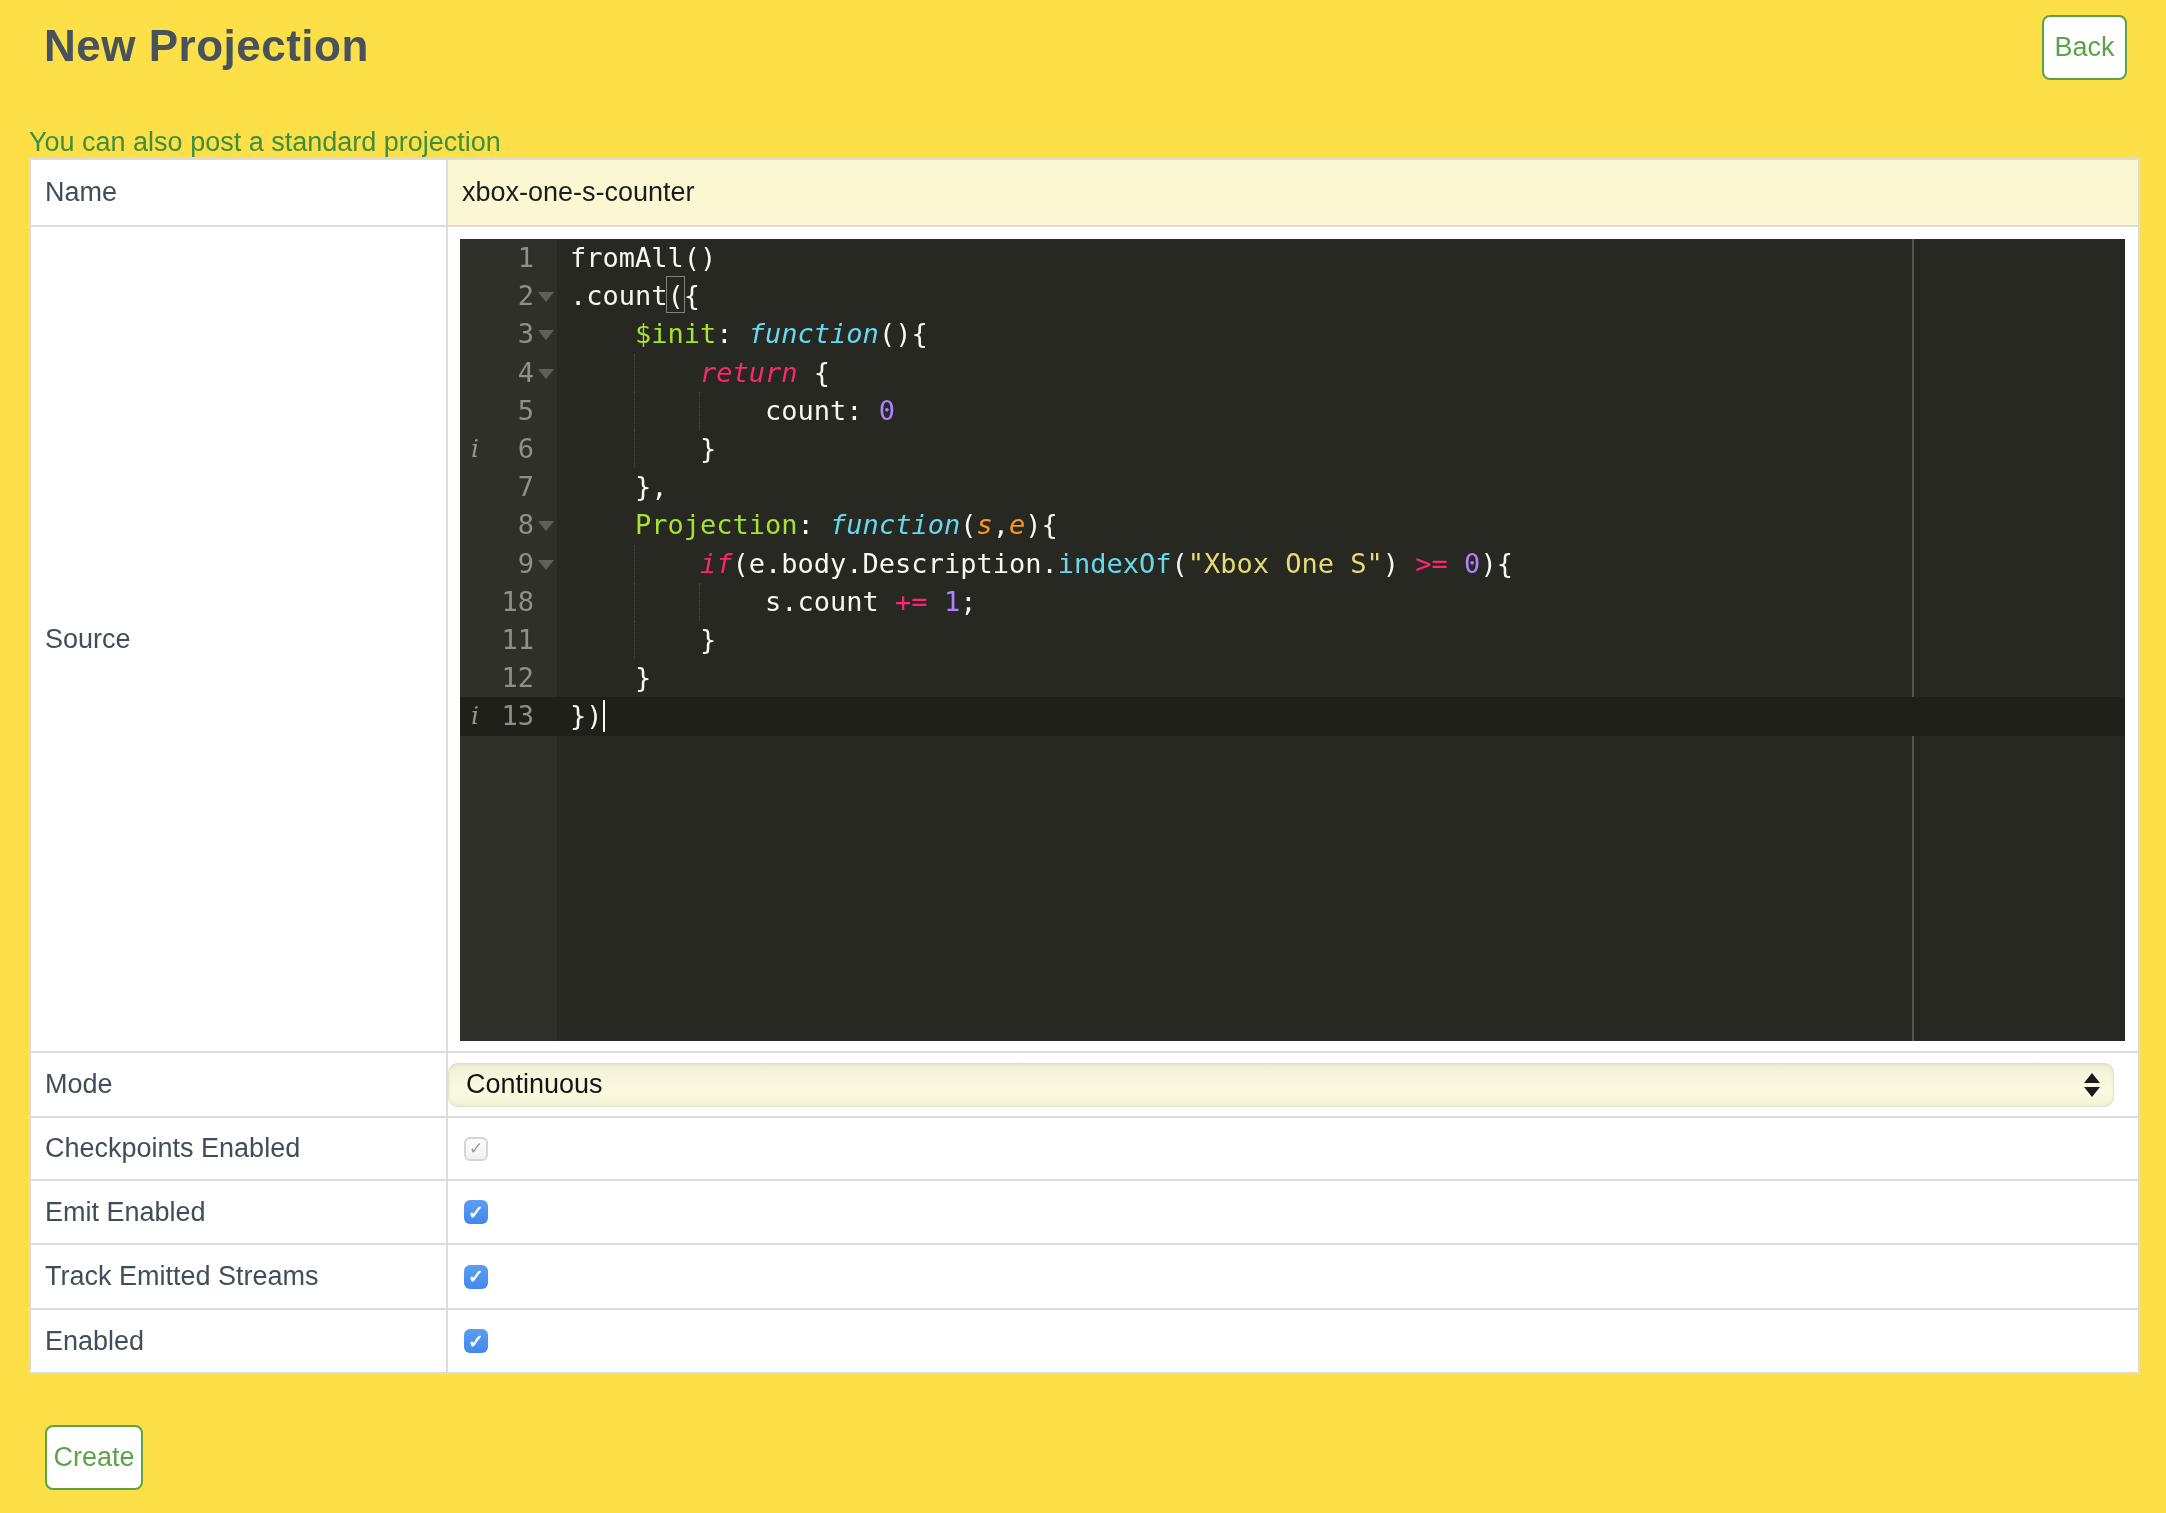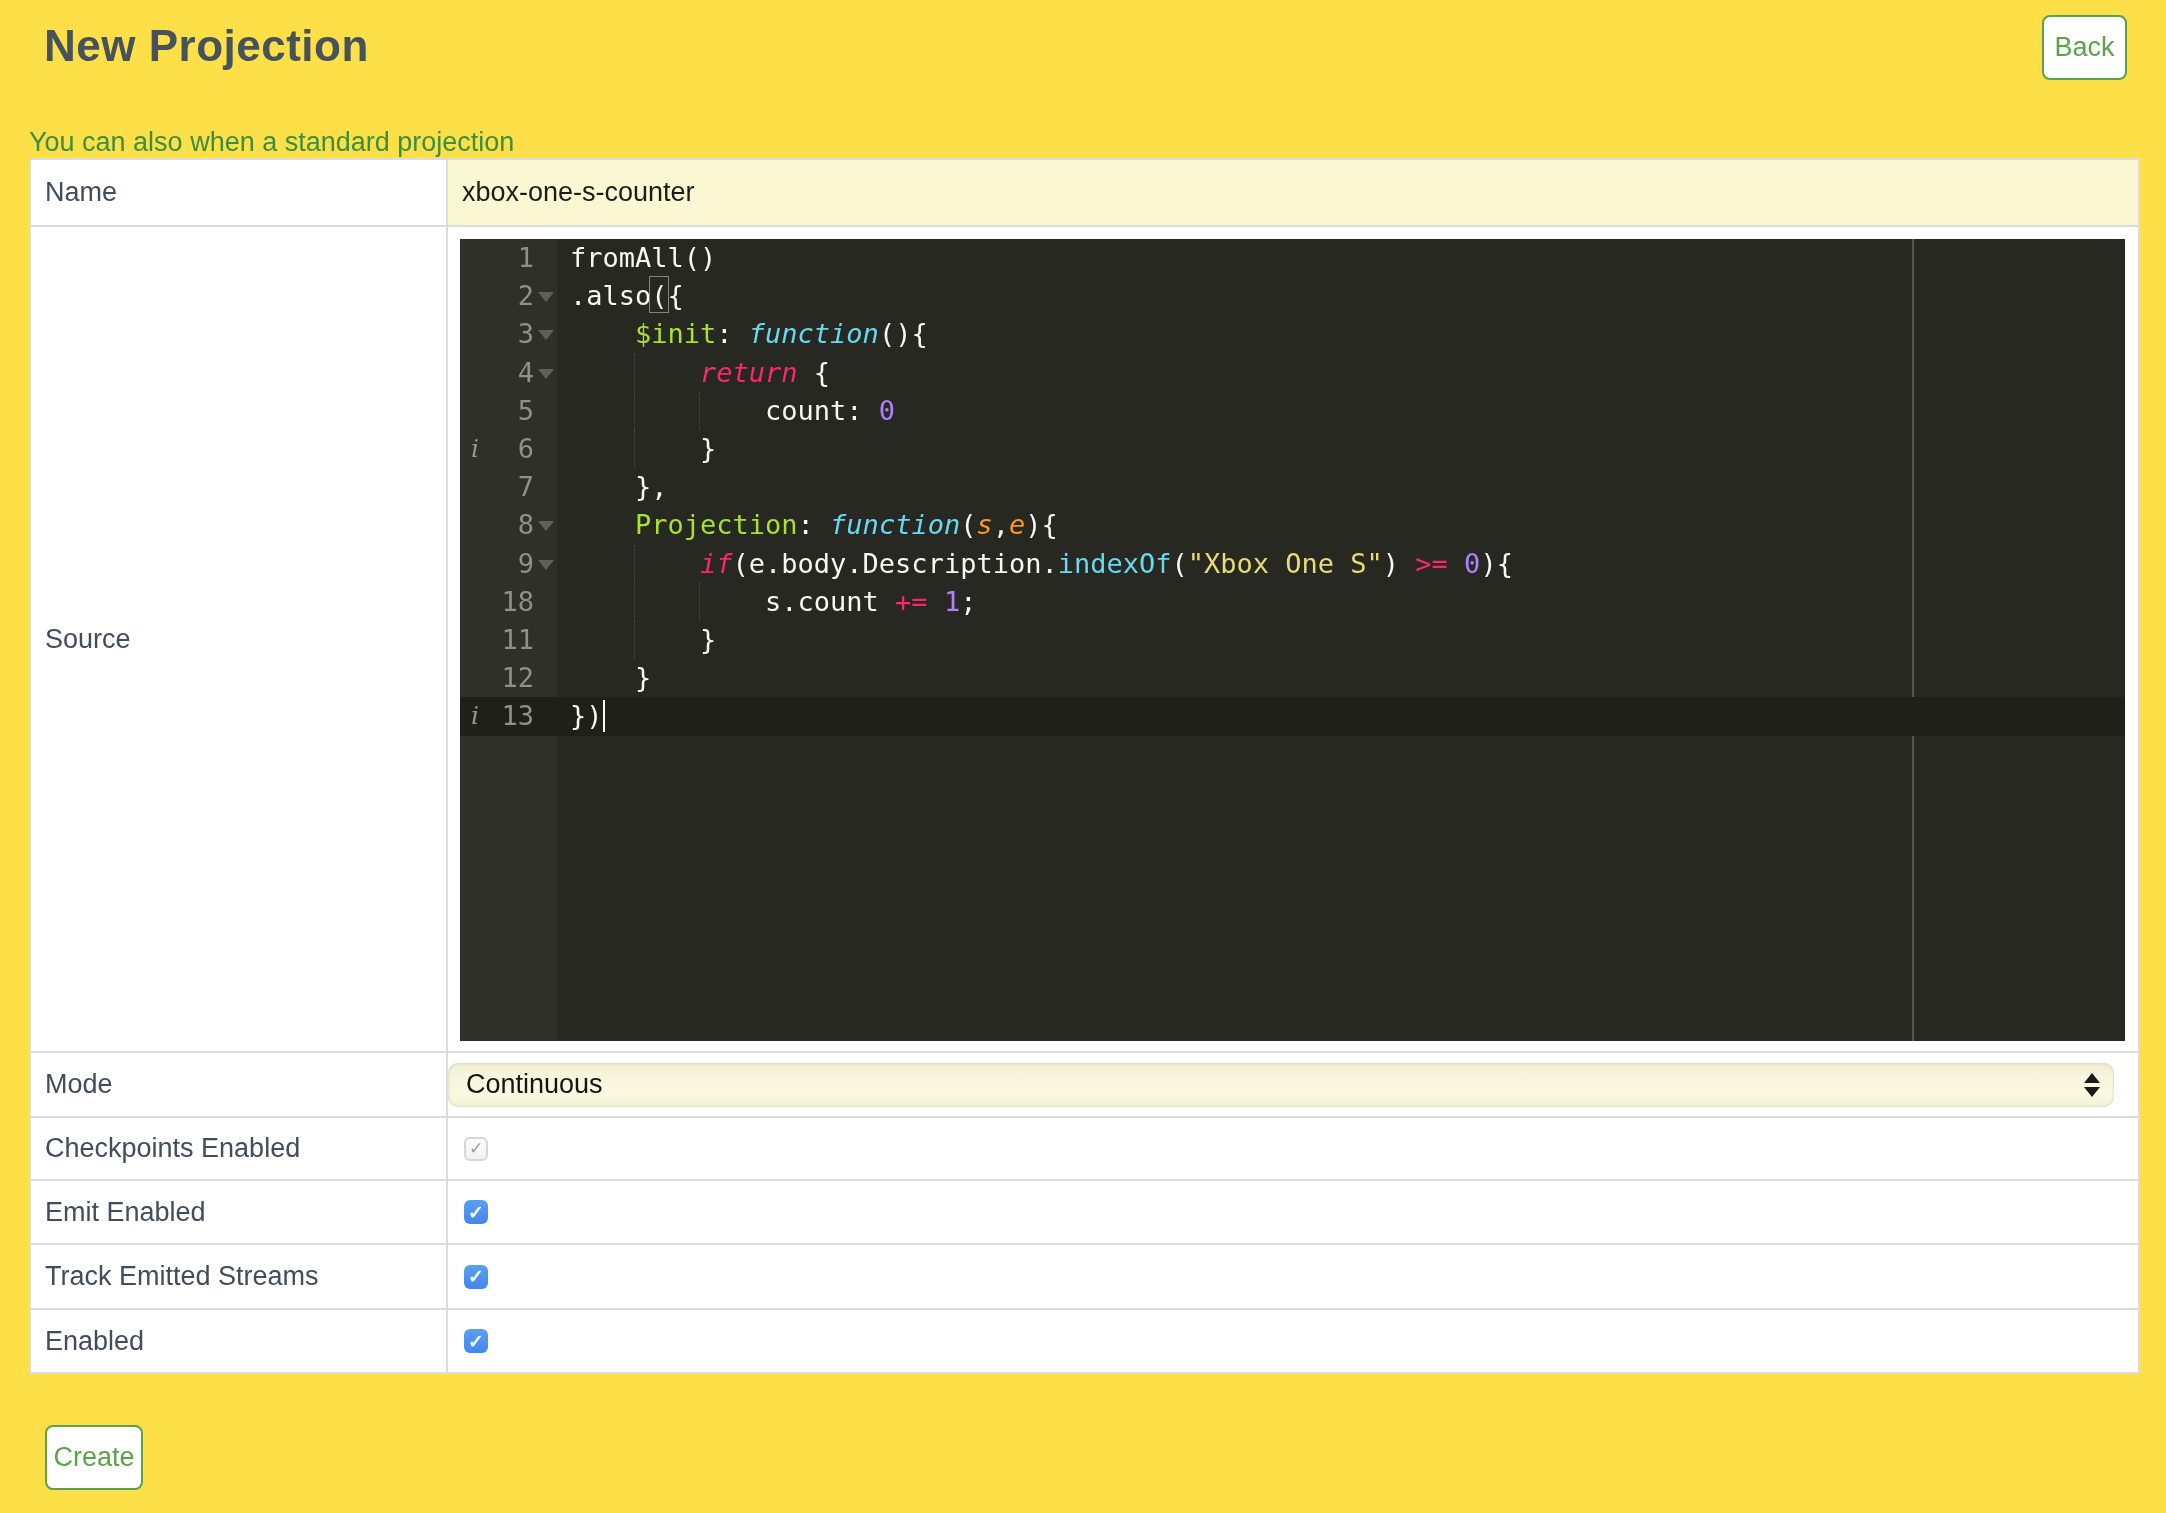--- a/index.html
+++ b/index.html
@@ -90,21 +90,21 @@
 </style>
 </head>
 <body>
 
 <div class="root">
 
   <div class="page-title">New Projection</div>
 
   <button class="btn btn-back">Back</button>
 
-  <a class="std-link">You can also when a standard projection</a>
+  <a class="std-link">You can also post a standard projection</a>
 
   <div class="ftable">
 
     <div class="frow row-name">
       <div class="lcell">Name</div>
       <div class="vcell name-value">
         <span>xbox-one-s-counter</span>
       </div>
     </div>
 
@@ -158,21 +158,21 @@
               <div class="gl">
                 <span class="num">12</span>
               </div>
               <div class="gl">
                 <span class="num">13</span>
                 <span class="info">i</span>
               </div>
             </div>
           <div class="ed-code" id="ed-code">
               <div class="cl"><span style="padding-left: 13px; display: inline-block;"><span class="tok-p">fromAll()</span></span></div>
-              <div class="cl"><span style="padding-left: 13px; display: inline-block;"><span class="tok-p">.also</span><span class="tok-p bx">(</span><span class="tok-p">{</span></span></div>
+              <div class="cl"><span style="padding-left: 13px; display: inline-block;"><span class="tok-p">.count</span><span class="tok-p bx">(</span><span class="tok-p">{</span></span></div>
               <div class="cl"><span style="padding-left: 13px; display: inline-block;"><span class="tok-p">    </span><span class="tok-g">$init</span><span class="tok-p">: </span><span class="tok-f">function</span><span class="tok-p">(){</span></span></div>
               <div class="cl"><div class="guide" style="left: 77px;"></div><span style="padding-left: 13px; display: inline-block;"><span class="tok-p">        </span><span class="tok-k">return</span><span class="tok-p"> {</span></span></div>
               <div class="cl"><div class="guide" style="left: 77px;"></div><div class="guide" style="left: 142px;"></div><span style="padding-left: 13px; display: inline-block;"><span class="tok-p">            count: </span><span class="tok-n">0</span></span></div>
               <div class="cl"><div class="guide" style="left: 77px;"></div><span style="padding-left: 13px; display: inline-block;"><span class="tok-p">        }</span></span></div>
               <div class="cl"><span style="padding-left: 13px; display: inline-block;"><span class="tok-p">    },</span></span></div>
               <div class="cl"><span style="padding-left: 13px; display: inline-block;"><span class="tok-p">    </span><span class="tok-g">Projection</span><span class="tok-p">: </span><span class="tok-f">function</span><span class="tok-p">(</span><span class="tok-a">s</span><span class="tok-p">,</span><span class="tok-a">e</span><span class="tok-p">){</span></span></div>
               <div class="cl"><div class="guide" style="left: 77px;"></div><span style="padding-left: 13px; display: inline-block;"><span class="tok-p">        </span><span class="tok-k">if</span><span class="tok-p">(e.body.Description.</span><span class="tok-c">indexOf</span><span class="tok-p">(</span><span class="tok-s">"Xbox One S"</span><span class="tok-p">) </span><span class="tok-k">&gt;=</span><span class="tok-p"> </span><span class="tok-n">0</span><span class="tok-p">){</span></span></div>
               <div class="cl"><div class="guide" style="left: 77px;"></div><div class="guide" style="left: 142px;"></div><span style="padding-left: 13px; display: inline-block;"><span class="tok-p">            s.count </span><span class="tok-k">+=</span><span class="tok-p"> </span><span class="tok-n">1</span><span class="tok-p">;</span></span></div>
               <div class="cl"><div class="guide" style="left: 77px;"></div><span style="padding-left: 13px; display: inline-block;"><span class="tok-p">        }</span></span></div>
               <div class="cl"><span style="padding-left: 13px; display: inline-block;"><span class="tok-p">    }</span></span></div>

